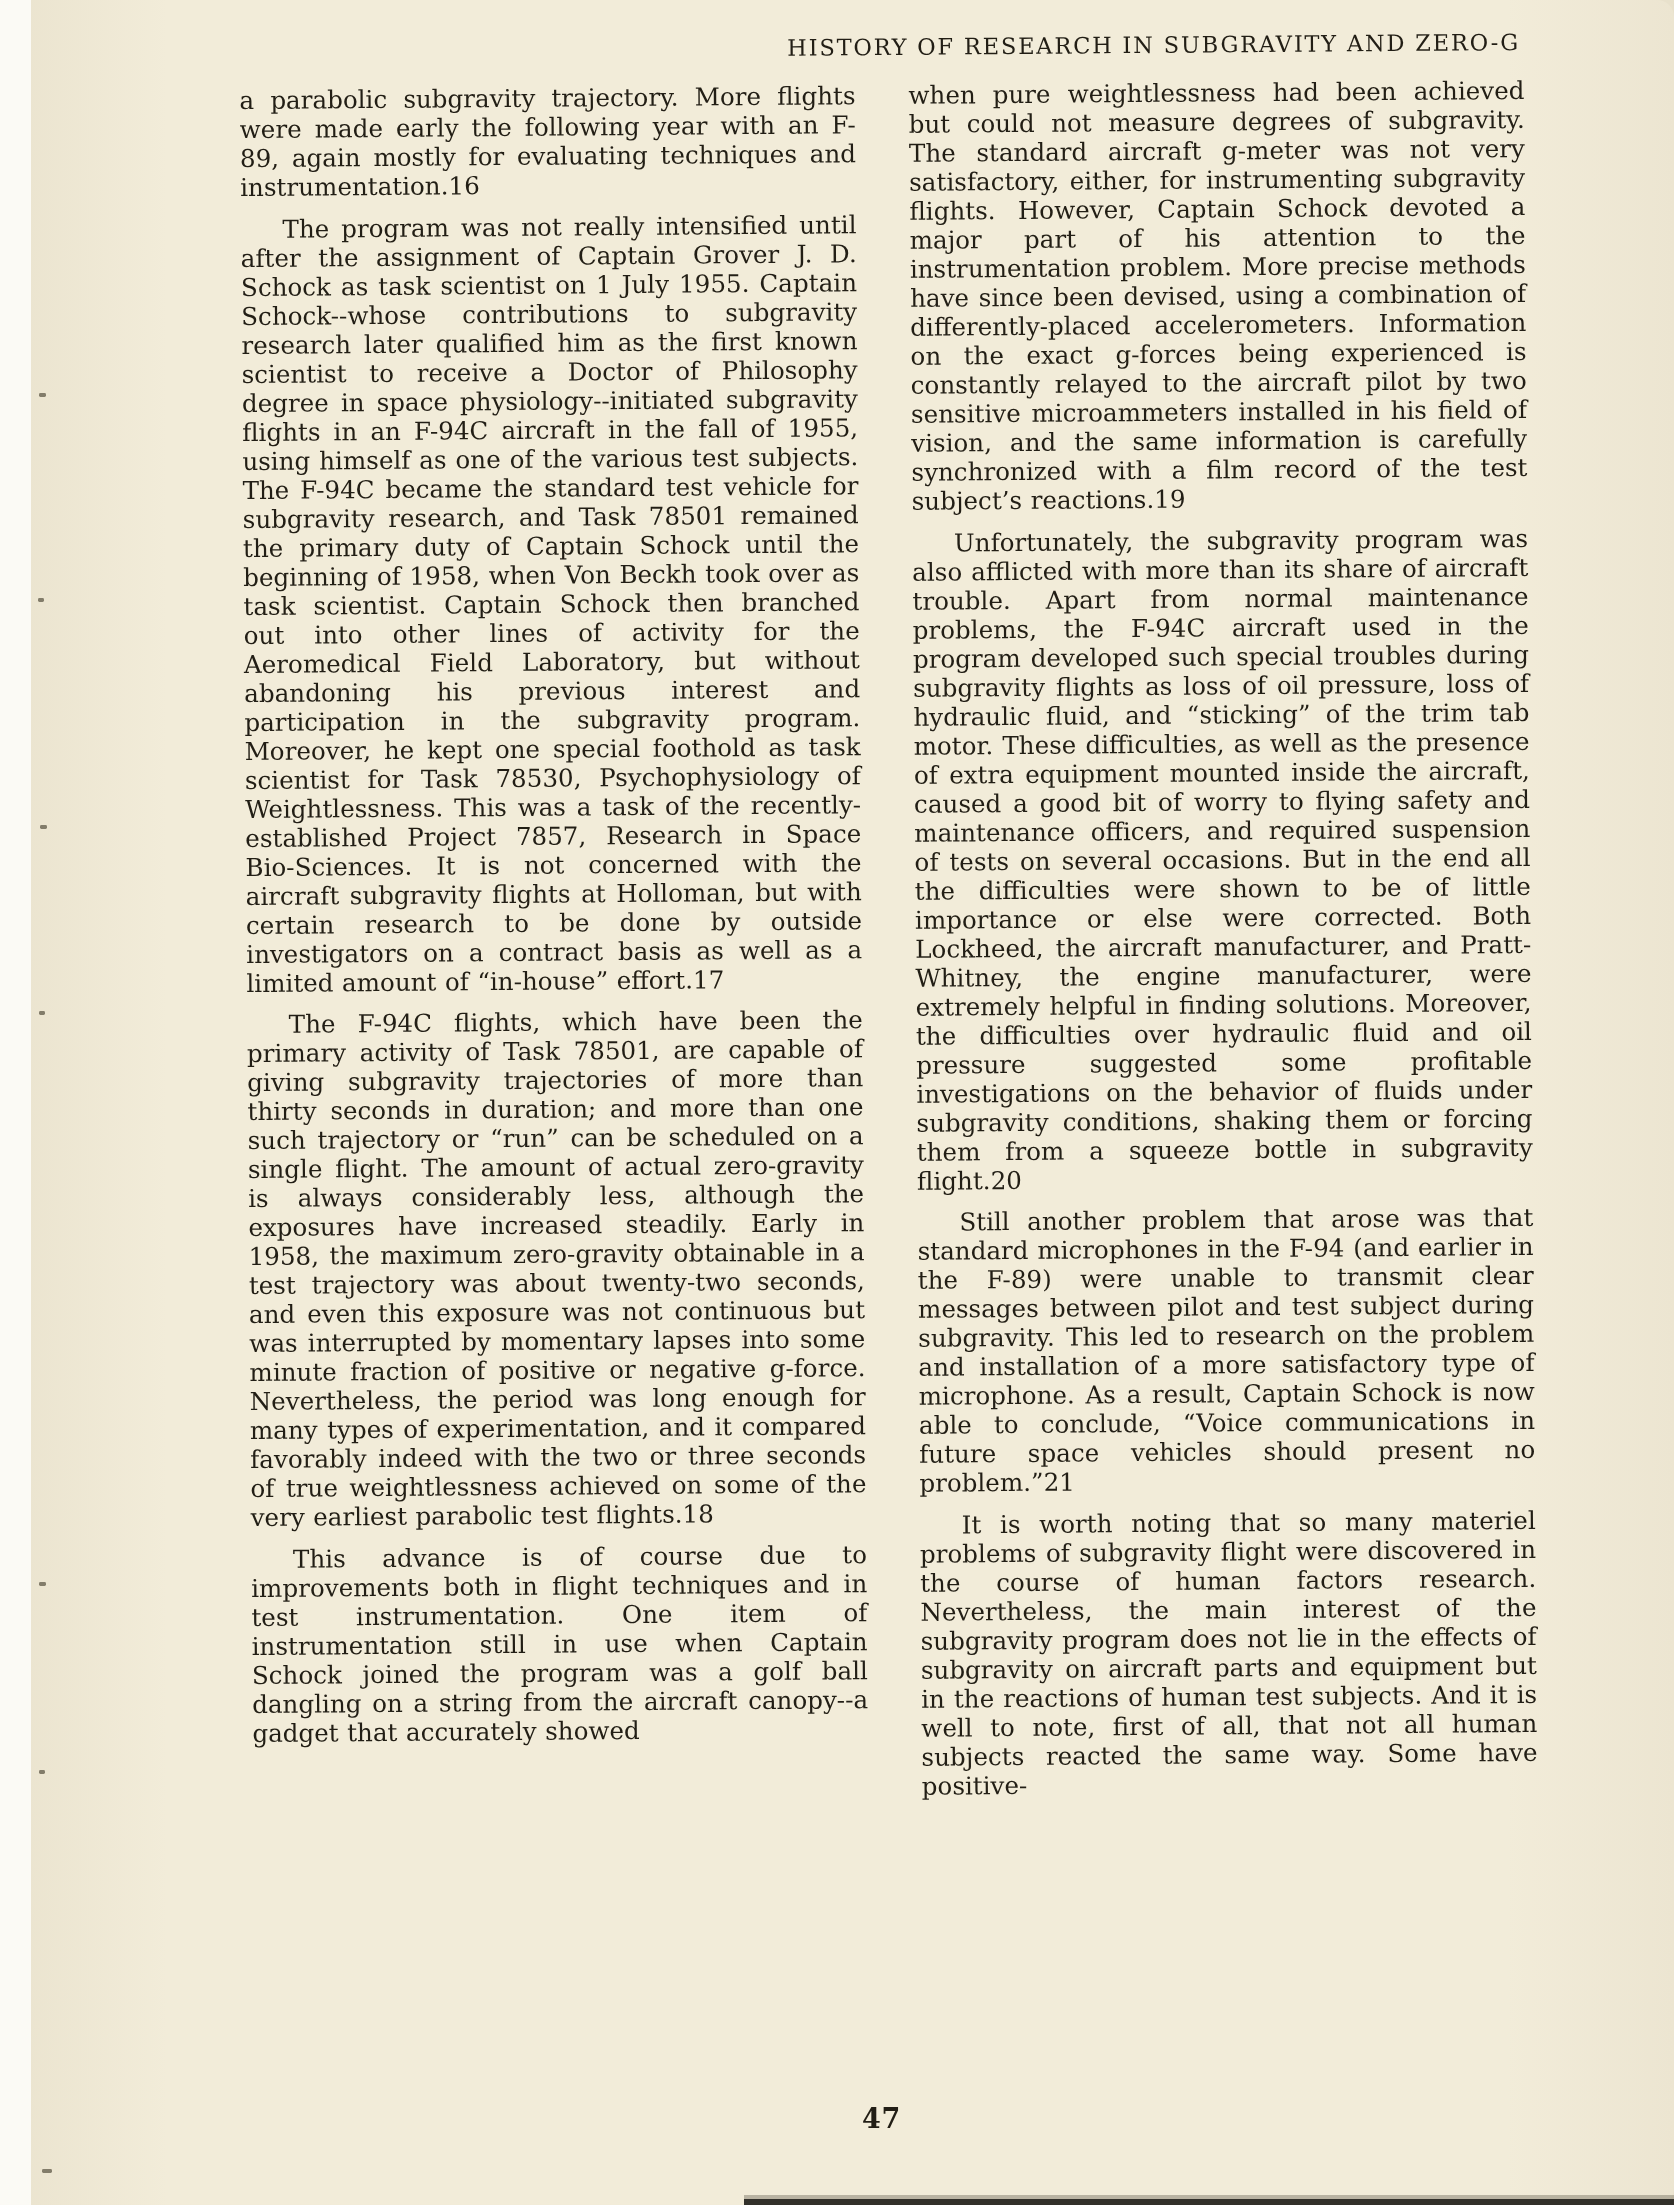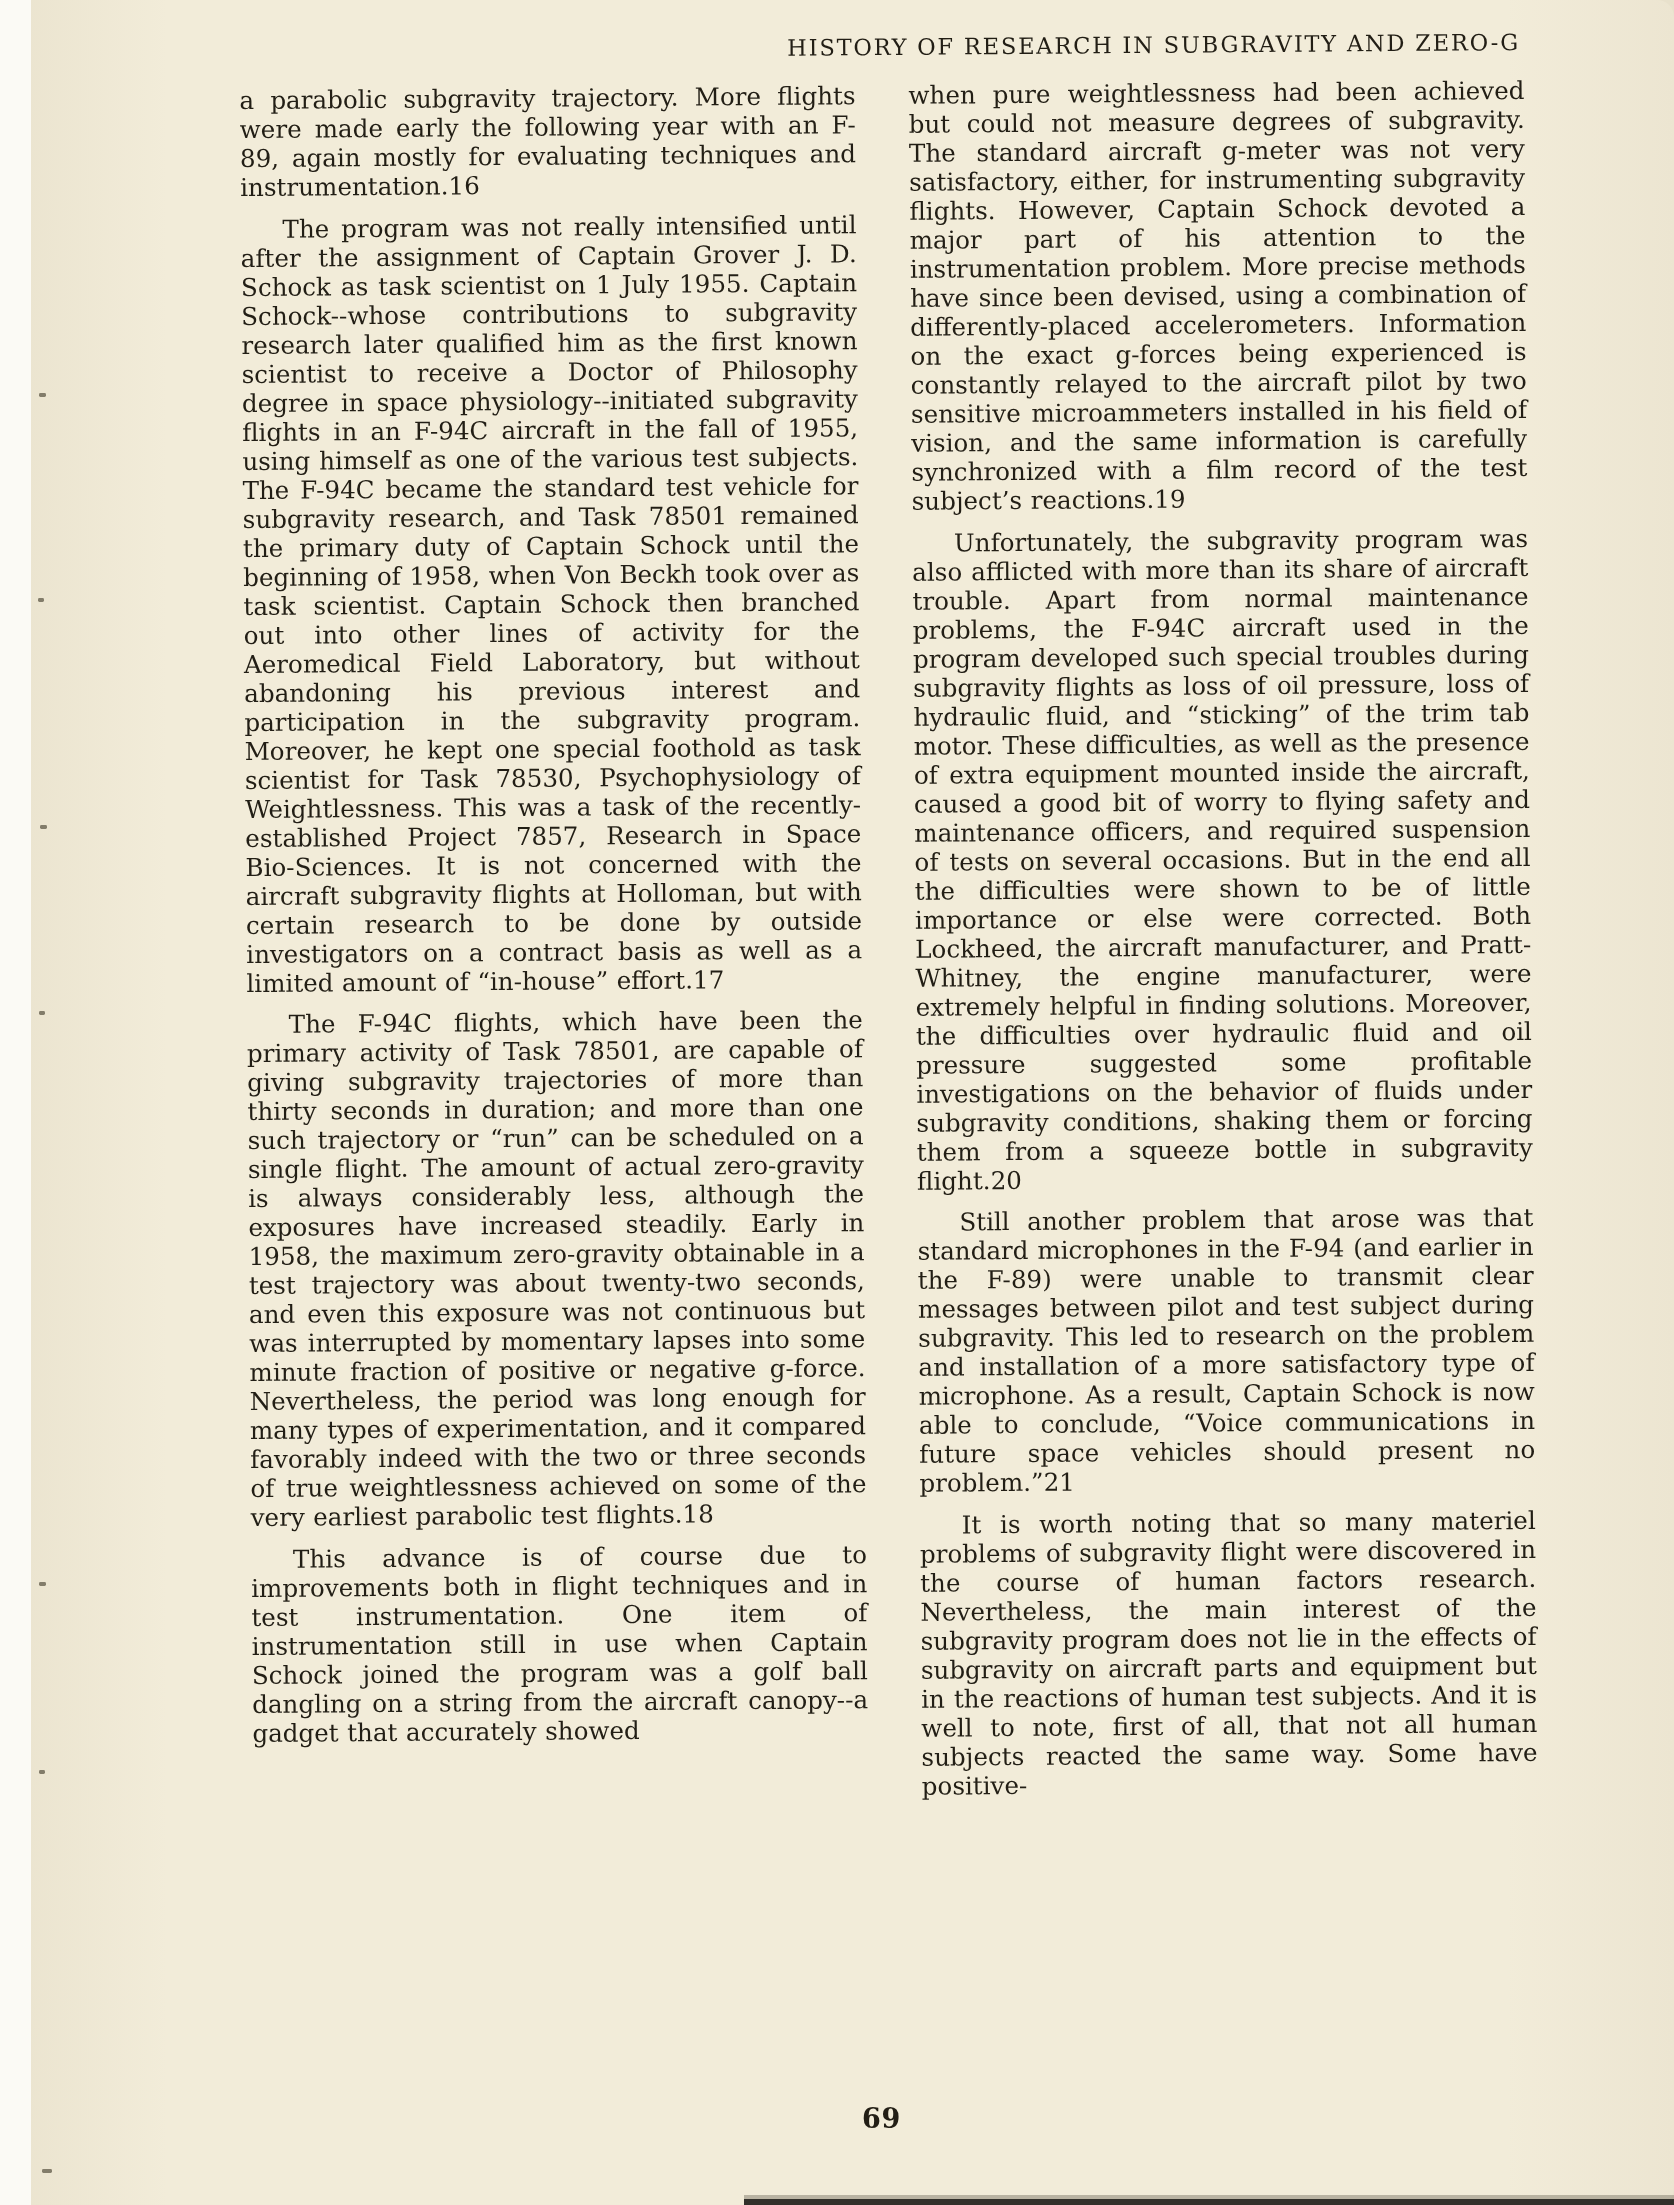--- a/index.html
+++ b/index.html
@@ -122,19 +122,19 @@
       <div class="col">
         <p class="para">when pure weightlessness had been achieved but could not measure degrees of subgravity. The standard aircraft g-meter was not very satisfactory, either, for instrumenting subgravity flights. However, Captain Schock devoted a major part of his attention to the instrumentation problem. More precise methods have since been devised, using a combination of differently-placed accelerometers. Information on the exact g-forces being experienced is constantly relayed to the aircraft pilot by two sensitive microammeters installed in his field of vision, and the same information is carefully synchronized with a film record of the test subject’s reactions.19</p>
         <p class="para indent">Unfortunately, the subgravity program was also afflicted with more than its share of aircraft trouble. Apart from normal maintenance problems, the F-94C aircraft used in the program developed such special troubles during subgravity flights as loss of oil pressure, loss of hydraulic fluid, and “sticking” of the trim tab motor. These difficulties, as well as the presence of extra equipment mounted inside the aircraft, caused a good bit of worry to flying safety and maintenance officers, and required suspension of tests on several occasions. But in the end all the difficulties were shown to be of little importance or else were corrected. Both Lockheed, the aircraft manufacturer, and Pratt-Whitney, the engine manufacturer, were extremely helpful in finding solutions. Moreover, the difficulties over hydraulic fluid and oil pressure suggested some profitable investigations on the behavior of fluids under subgravity conditions, shaking them or forcing them from a squeeze bottle in subgravity flight.20</p>
         <p class="para indent">Still another problem that arose was that standard microphones in the F-94 (and earlier in the F-89) were unable to transmit clear messages between pilot and test subject during subgravity. This led to research on the problem and installation of a more satisfactory type of microphone. As a result, Captain Schock is now able to conclude, “Voice communications in future space vehicles should present no problem.”21</p>
         <p class="para indent">It is worth noting that so many materiel problems of subgravity flight were discovered in the course of human factors research. Nevertheless, the main interest of the subgravity program does not lie in the effects of subgravity on aircraft parts and equipment but in the reactions of human test subjects. And it is well to note, first of all, that not all human subjects reacted the same way. Some have positive-</p>
       </div>
 
     </div>
   </div>
 
-  <div class="page-number">69</div>
+  <div class="page-number">47</div>
 
   <div class="scan-edge-bottom-fade"></div>
   <div class="scan-edge-bottom"></div>
 
 </div>
 
 
 </body></html>

